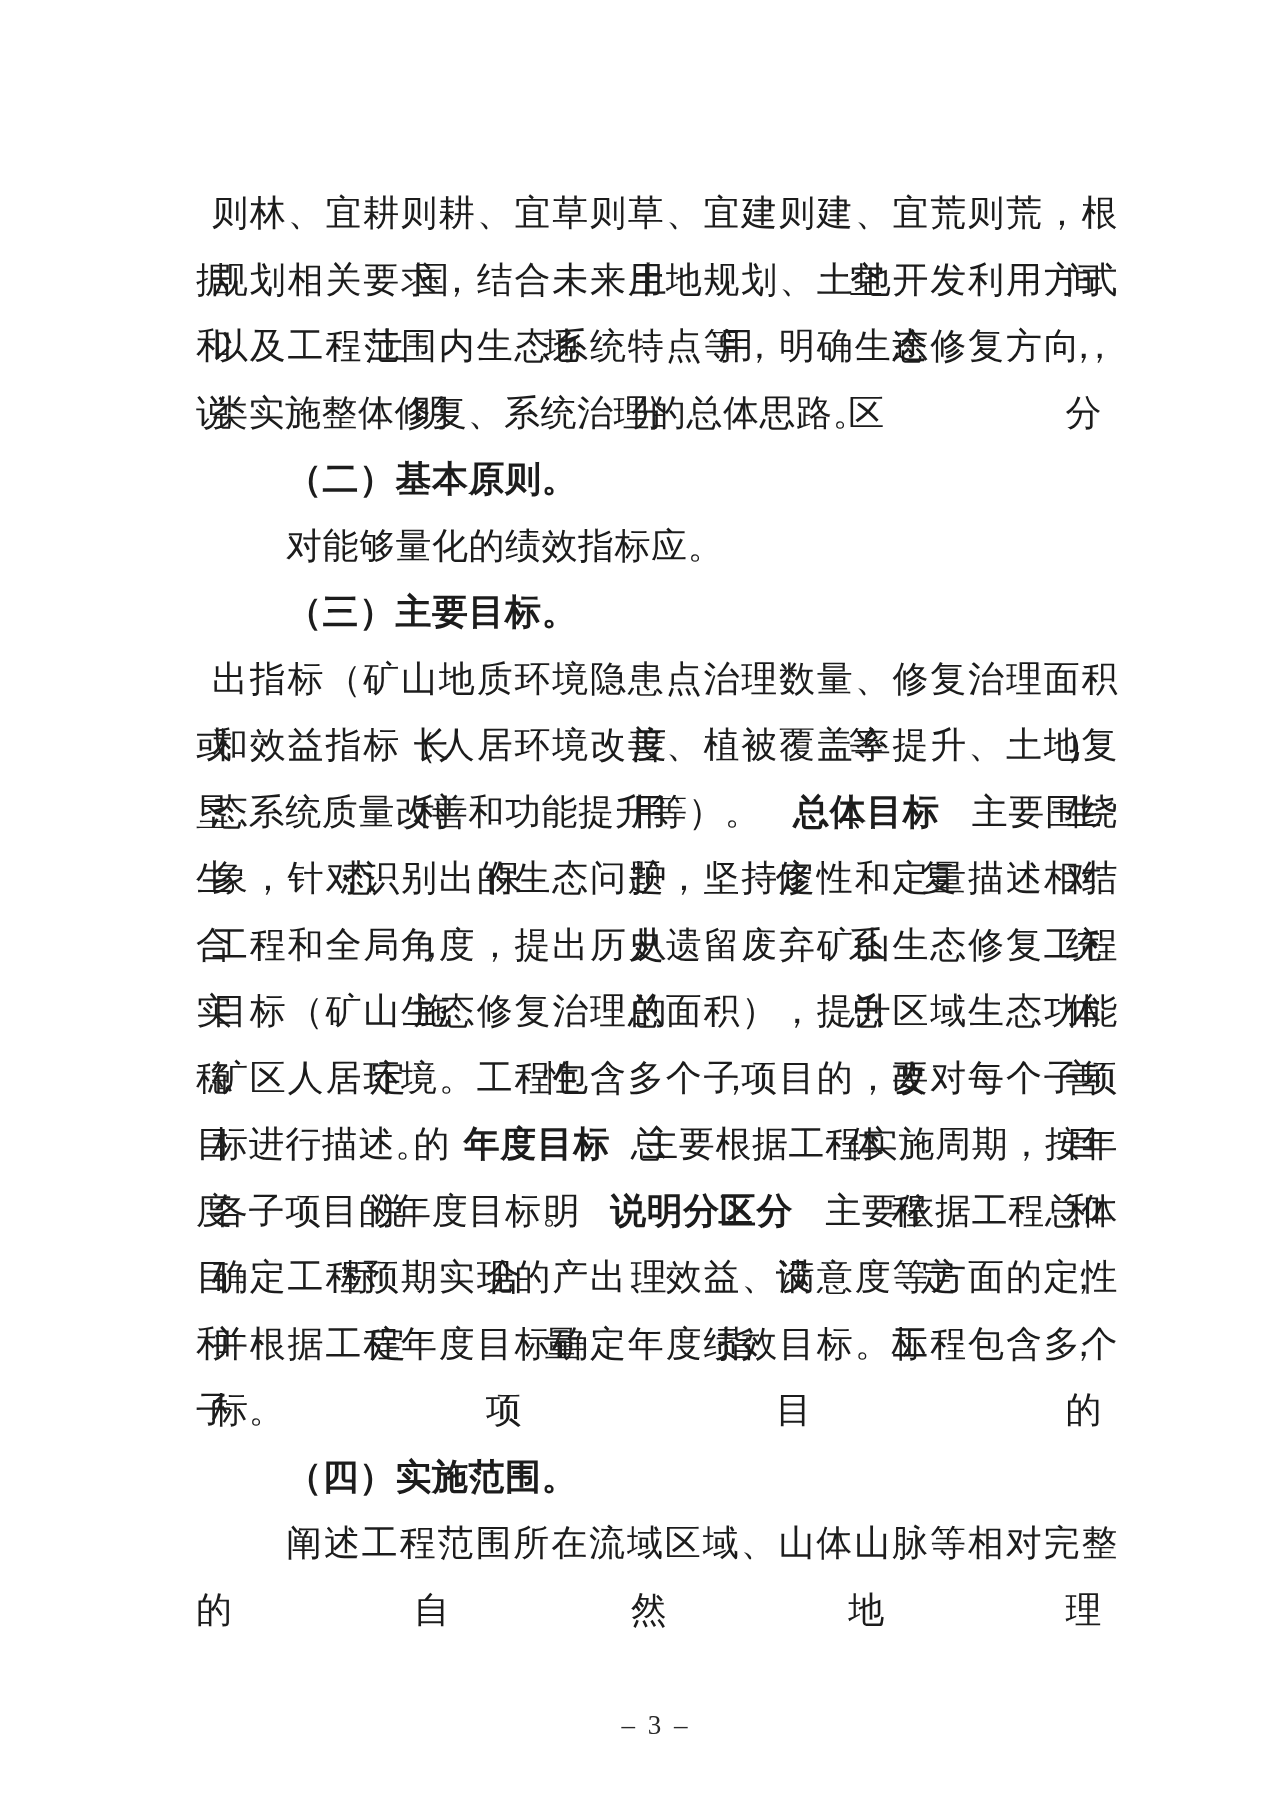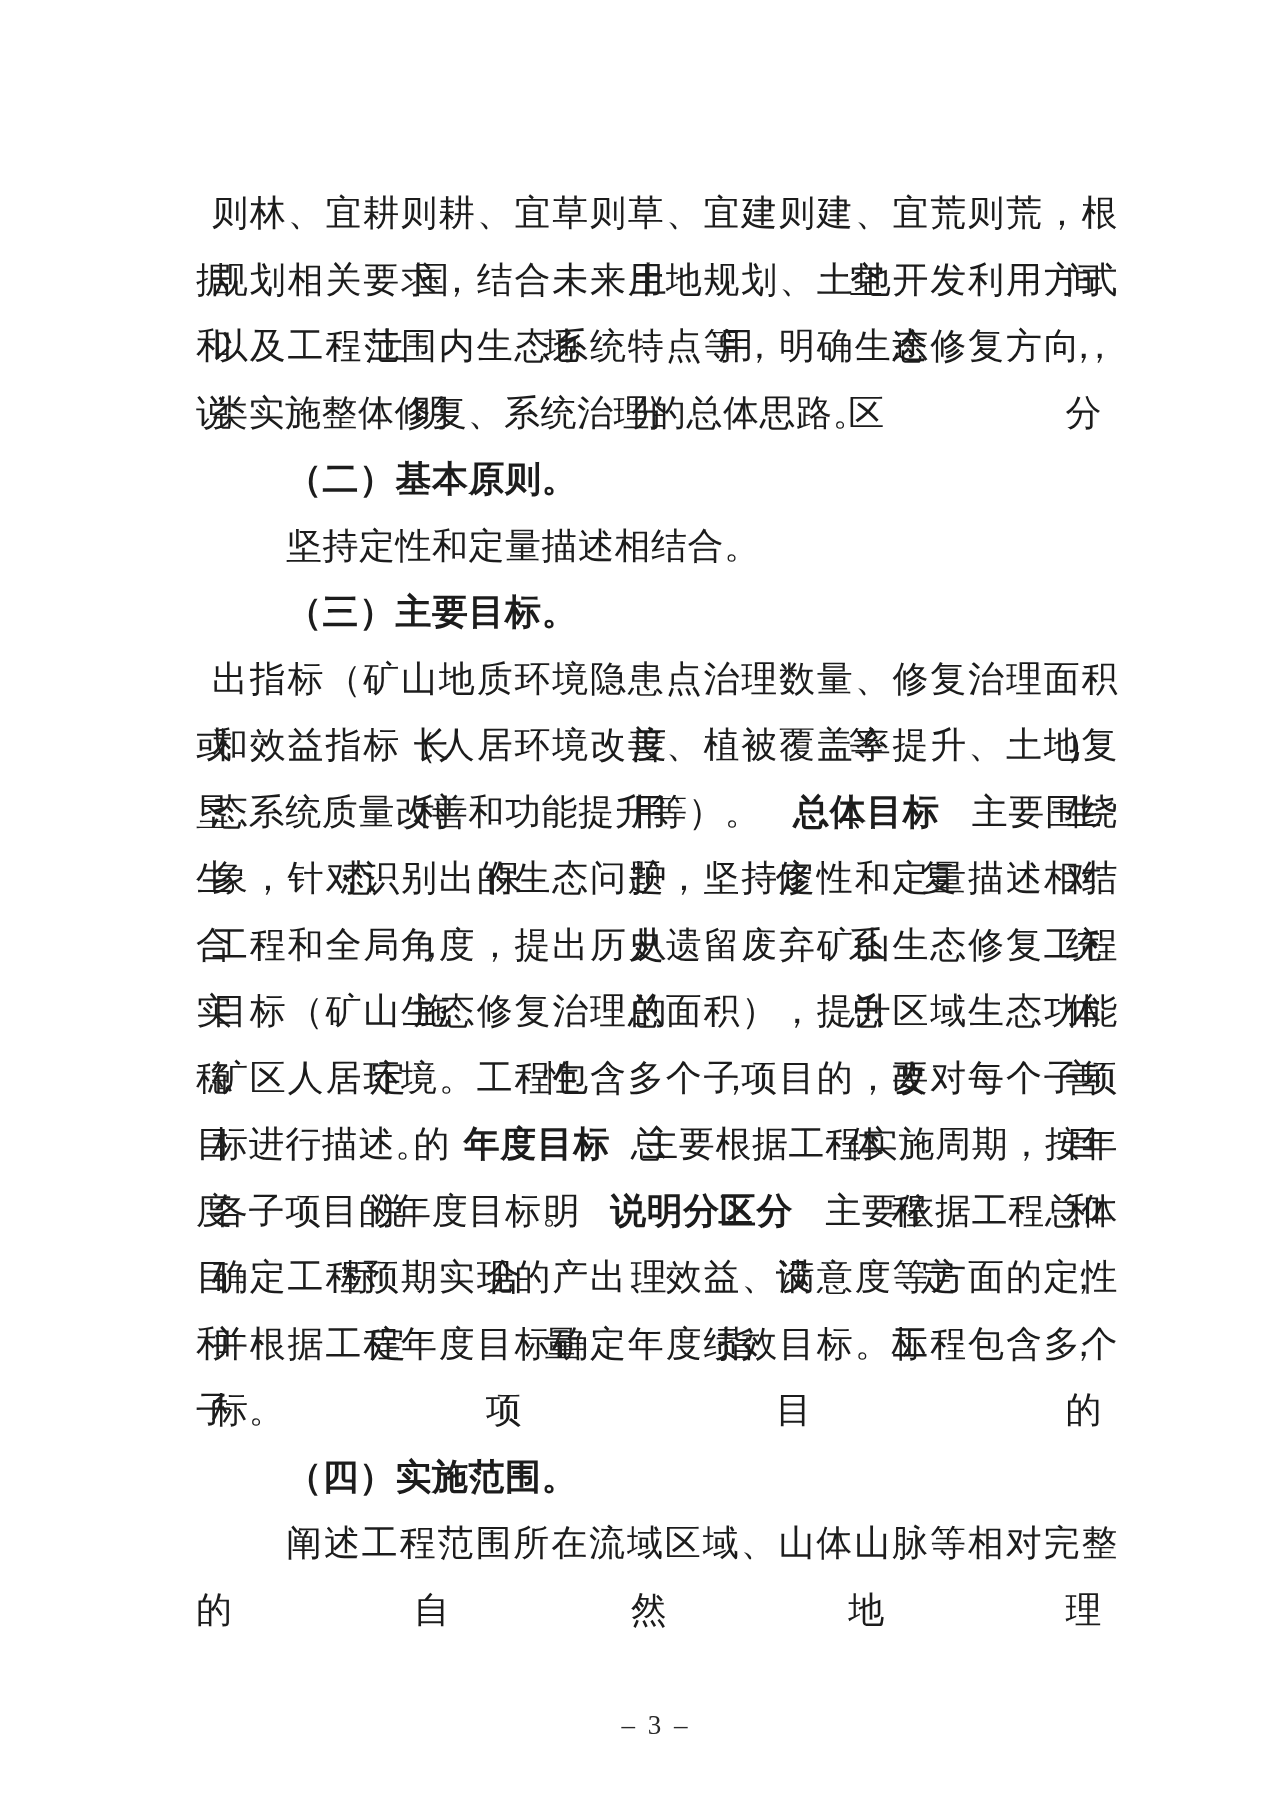--- a/index.html
+++ b/index.html
@@ -58,21 +58,21 @@
 </head>
 <body>
 
 <div class="page">
   <div class="text-body" style="color: rgb(28, 28, 28);">
       <div class="line justify"><span>则林、宜耕则耕、宜草则草、宜建则建、宜荒则荒，根据国土空间</span></div>
       <div class="line justify"><span>规划相关要求，结合未来用地规划、土地开发利用方式和土地用途，</span></div>
       <div class="line justify"><span>以及工程范围内生态系统特点等，明确生态修复方向，说明分区分</span></div>
       <div class="line"><span>类实施整体修复、系统治理的总体思路。</span></div>
       <div class="line indent"><span class="bold">（二）基本原则。</span></div>
-      <div class="line indent"><span>坚持定性和定量描述相结合。</span></div>
+      <div class="line indent"><span>对能够量化的绩效指标应。</span></div>
       <div class="line indent"><span class="bold">（三）主要目标。</span></div>
       <div class="line justify"><span>出指标（矿山地质环境隐患点治理数量、修复治理面积或长度等）</span></div>
       <div class="line justify"><span>和效益指标（人居环境改善、植被覆盖率提升、土地复垦利用、生</span></div>
       <div class="line justify"><span>态系统质量改善和功能提升等）。</span><span class="bold">总体目标</span><span>主要围绕生态保护修复对</span></div>
       <div class="line justify"><span>象，针对识别出的生态问题，坚持定性和定量描述相结合，从系统</span></div>
       <div class="line justify"><span>工程和全局角度，提出历史遗留废弃矿山生态修复工程实施的总体</span></div>
       <div class="line justify"><span>目标（矿山生态修复治理总面积），提升区域生态功能稳定性，改善</span></div>
       <div class="line justify"><span>矿区人居环境。工程包含多个子项目的，要对每个子项目的总体目</span></div>
       <div class="line justify"><span>标进行描述。</span><span class="bold">年度目标</span><span>主要根据工程实施周期，按年度说明工程和</span></div>
       <div class="line justify"><span>各子项目的年度目标。</span><span class="bold">说明分区分</span><span>主要依据工程总体目标合理设定，</span></div>

